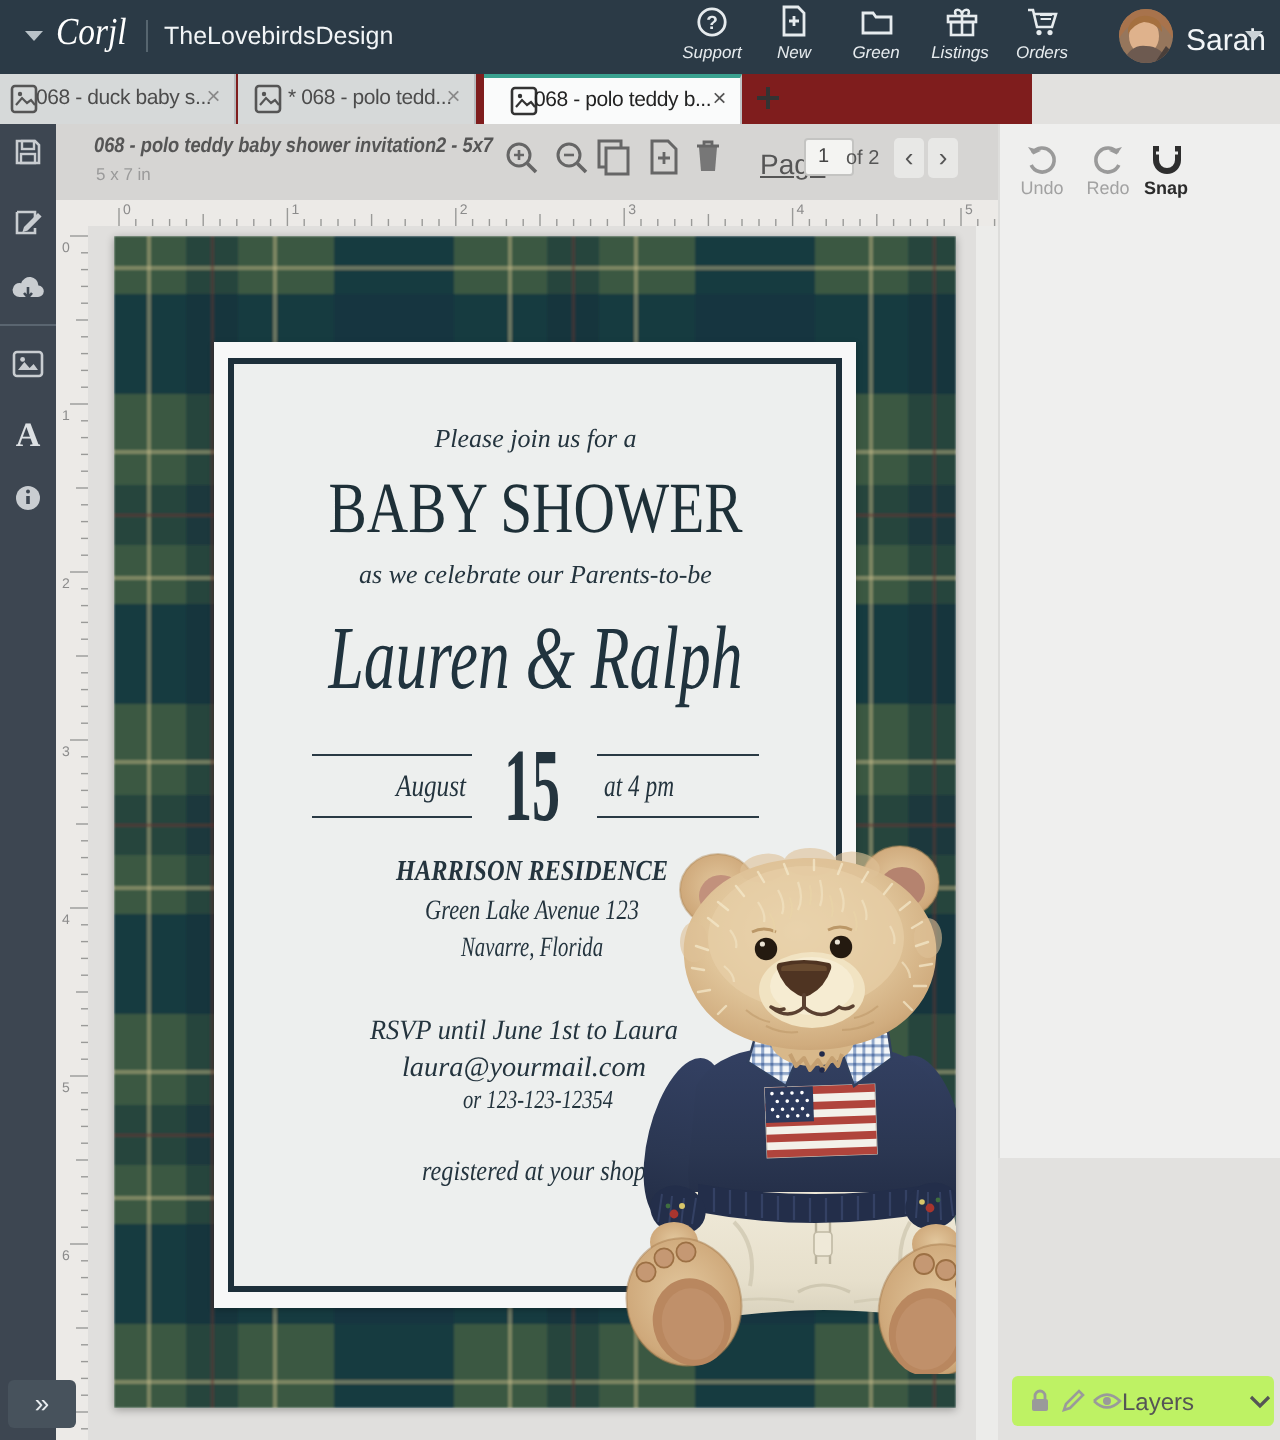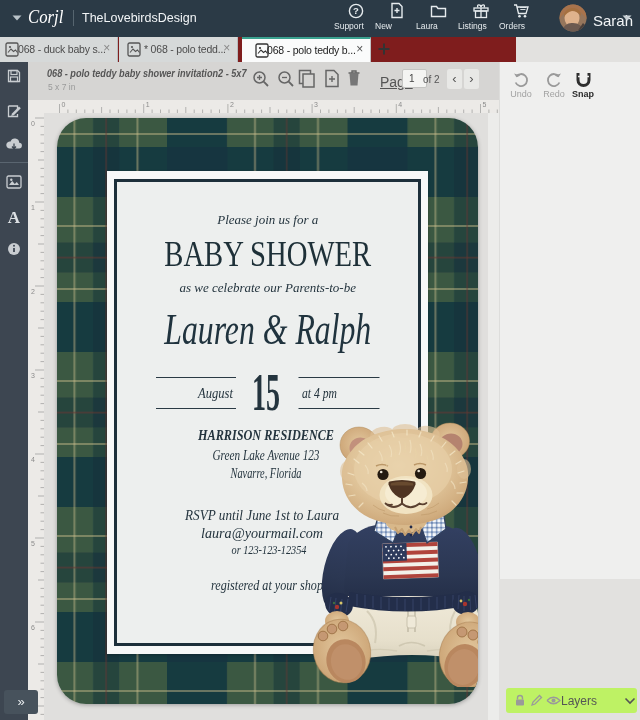--- a/index.html
+++ b/index.html
@@ -1,33 +1,33 @@
 <!DOCTYPE html>
 <html><head>
 <meta charset="utf-8">
 <style>
   * { margin:0; padding:0; box-sizing:border-box; }
   html,body { width:640px; height:720px; overflow:hidden; font-family:"Liberation Sans", sans-serif; }
   body { position:relative; background:#e2e1df; }
   .abs { position:absolute; }
   #nav { position:absolute; left:0; top:0; width:640px; height:37px; background:#2b3a46; z-index:10; }
-  .navlabel { position:absolute; color:#e6ebee; font-size:8.5px; top:21px; width:44px; }
+  .navlabel { position:absolute; color:#e6ebee; font-size:8.5px; top:21px; text-align:center; width:44px;font-style:italic; }
   #tabs { position:absolute; left:0; top:37px; width:516px; height:25px; background:#7f1d1d; z-index:10; }
   .tab { position:absolute; top:0; height:25px; white-space:nowrap; overflow:hidden; background:#d6d9d9; border-right:1px solid #b7bbbd; color:#4c4c4c; font-size:10.5px; letter-spacing:-0.2px; }
   .tab.active { background:#fafbfb; border-top:2px solid #3aa18f; border-right:1px solid #c0c4c6; }
   .tabx { position:absolute; right:7px; top:5px; color:#8a8a8a; font-size:12px; line-height:12px; }
   #side { position:absolute; left:0; top:62px; width:28px; height:658px; background:#3d4651; z-index:9; }
   #toolbar { position:absolute; left:28px; top:62px; width:471px; height:38px; background:#d6d5d3; z-index:8; }
   #hruler { position:absolute; left:44px; top:100px; width:455px; height:13px; background:#eceae7; z-index:7; }
   #vruler { position:absolute; left:28px; top:100px; width:16px; height:620px; background:#eceae7; z-index:7; }
   #canvas { position:absolute; left:28px; top:100px; width:471px; height:620px; background:#e0dfdd; }
   #rpanel { position:absolute; left:499px; top:62px; width:141px; height:517px; background:#efefee; border-left:1px solid #dddddb; z-index:8; }
   .rlabel { position:absolute; font-size:9px; color:#a2a2a2; top:27px; text-align:center; width:40px; }
   #layersbar { position:absolute; left:6px; top:626px; width:131px; height:25px; background:#bef264; border-radius:3px; }
-  #design { position:absolute; left:57px; top:118px; width:421px; height:586px; box-shadow:0 1px 4px rgba(0,0,0,0.3); z-index:1; overflow:hidden;border-radius:29px; }
+  #design { position:absolute; left:57px; top:118px; width:421px; height:586px; box-shadow:0 1px 4px rgba(0,0,0,0.3); z-index:1; overflow:hidden; }
   #card { position:absolute; left:50px; top:53px; width:321px; height:483px; background:#f7f8f8; box-shadow:0 1px 3px rgba(0,0,0,0.25); }
   #cardframe { position:absolute; left:7px; top:8px; width:307px; height:467px; border:3px solid #1d2f3a; background:#edefee; }
 </style>
 </head>
 <body>
 
 <div id="nav">
   <svg class="abs" style="left:12px;top:15px" width="10" height="6">
       <path d="M0.5 0.5 L5 5.5 L9.5 0.5 Z" fill="#b9c2c8"></path>
     </svg>
@@ -43,21 +43,21 @@
 
   <svg class="abs" style="left:389px;top:2px" width="16" height="17" viewBox="0 0 16 17">
       <path d="M3 1.5 h7 l3 3 v11 h-10 z" fill="none" stroke="#e6ebee" stroke-width="1.4"></path>
       <path d="M8 6 v5 M5.5 8.5 h5" stroke="#e6ebee" stroke-width="1.4"></path>
     </svg>
   <div class="navlabel" style="left:375px;">New</div>
 
   <svg class="abs" style="left:430px;top:4px" width="17" height="14" viewBox="0 0 17 14">
       <path d="M1.5 12.5 v-10 h5 l1.5 2 h7.5 v8 z" fill="none" stroke="#e6ebee" stroke-width="1.4"></path>
     </svg>
-  <div class="navlabel" style="left:416px;">Laura</div>
+  <div class="navlabel" style="left:416px;">Green</div>
 
   <svg class="abs" style="left:472px;top:3px" width="18" height="16" viewBox="0 0 18 16">
       <rect x="2" y="5" width="14" height="3" fill="none" stroke="#e6ebee" stroke-width="1.3"></rect>
       <rect x="3.5" y="8" width="11" height="6.5" fill="none" stroke="#e6ebee" stroke-width="1.3"></rect>
       <path d="M9 5 v9.5 M6 4.5 c-2-3.5 3-3.5 3 0 c0-3.5 5-3.5 3 0" fill="none" stroke="#e6ebee" stroke-width="1.3"></path>
     </svg>
   <div class="navlabel" style="left:458px;">Listings</div>
 
   <svg class="abs" style="left:513px;top:3px" width="17" height="16" viewBox="0 0 17 16">
       <path d="M1 2 h2.5 l2 8.5 h7.5 l2-6.5 h-10.5" fill="none" stroke="#e6ebee" stroke-width="1.3"></path>

